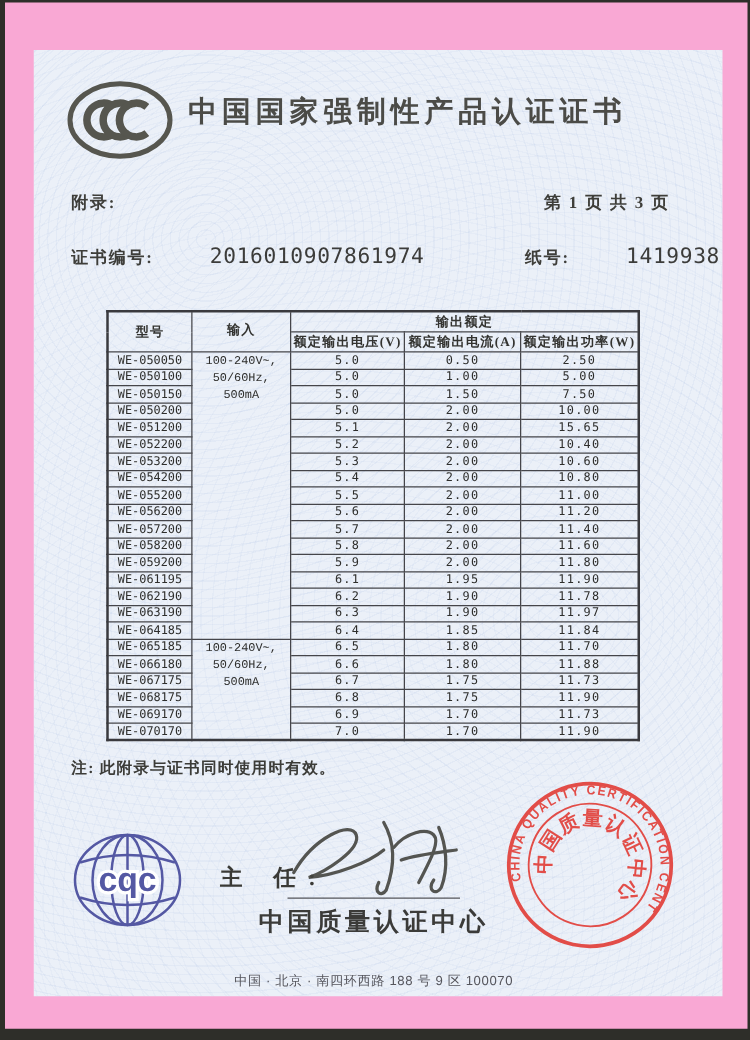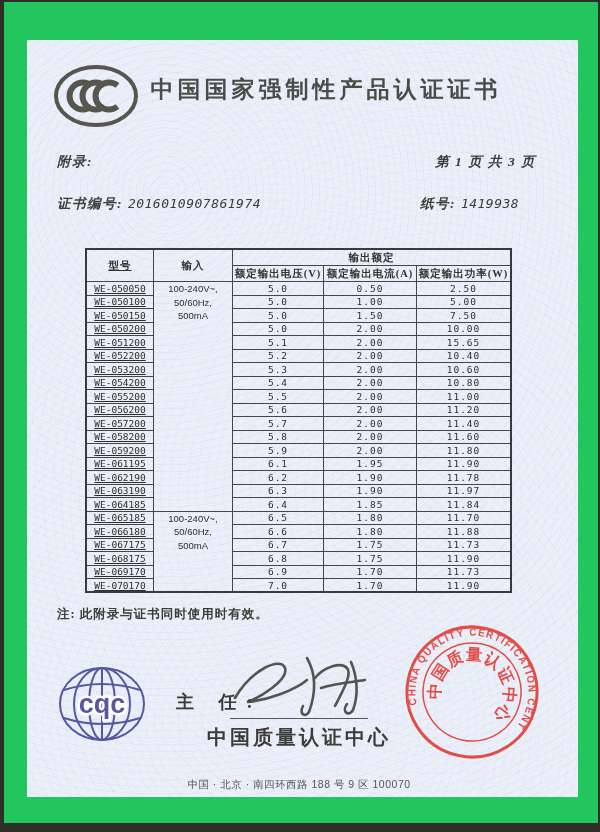--- a/index.html
+++ b/index.html
@@ -3,63 +3,63 @@
 <meta charset="utf-8">
 <style>
   html,body{margin:0;padding:0;}
   body{
     width:600px;height:832px;position:relative;overflow:hidden;
     background:#2e2e29;
     font-family:"Liberation Serif","DejaVu Serif",serif;
   }
   #page{
     position:absolute;left:4px;top:2px;right:2px;bottom:9px;
-    background:#22c55e;
+    background:#f9a8d4;
   }
   #panel{
     position:absolute;left:23px;top:38px;width:551px;height:757px;
     background-color:#ebf0f8;
     background-image:
       repeating-radial-gradient(circle at 25% 20%, rgba(150,175,220,.10) 0 1px, transparent 1px 7px),
       repeating-radial-gradient(circle at 75% 60%, rgba(150,175,220,.08) 0 1px, transparent 1px 9px),
       repeating-radial-gradient(circle at 45% 90%, rgba(150,175,220,.07) 0 1px, transparent 1px 8px);
   }
   .abs{position:absolute;}
 
   
   #ccc-logo{left:49px;top:62px;}
   #doc-title{
     left:0;top:72px;width:100%;text-align:center;
     font-family:"Liberation Sans","DejaVu Sans",sans-serif;
     font-weight:bold;font-size:23px;letter-spacing:4px;color:#4b4b47;
     padding-left:50px;box-sizing:border-box;
   }
-  .kai{color:#3e3e3a;font-size:13.5px;letter-spacing:1.5px;font-weight:bold;font-style:italic;}
+  .kai{color:#3e3e3a;font-size:13.5px;letter-spacing:1.5px;font-weight:bold;}
   #appendix-label{left:53px;top:151px;}
   #page-info{left:0;right:62px;top:151px;text-align:right;}
   #cert-row{left:53px;top:193px;}
   #paper-row{left:416px;top:193px;}
   .num{font-family:"DejaVu Sans Mono","Liberation Mono",monospace;font-weight:normal;
-       font-size:13px;color:#3c3c3a;letter-spacing:.5px;}
+       font-size:17px;color:#3c3c3a;letter-spacing:.5px;margin-left:40px;}
 
   
   #spec-table{
     left:81px;top:246px;border-collapse:collapse;table-layout:fixed;
     font-family:"Liberation Serif","DejaVu Serif",serif;color:#2e2e2c;
   }
   #spec-table, #spec-table td, #spec-table th{border:1px solid #45454a;}
   #spec-table{border:2px solid #3a3a3e;}
   #spec-table th{
     font-size:10.5px;font-weight:bold;letter-spacing:1px;
     height:15px;padding:0;color:#333330;
   }
   #spec-table td{padding:0;text-align:center;}
-  .c-model{width:66px;font-family:"DejaVu Sans Mono","Liberation Mono",monospace;font-size:9.5px;text-decoration:underline;}
+  .c-model{width:66px;font-family:"DejaVu Sans Mono","Liberation Mono",monospace;font-size:9.5px;}
   .c-input{width:78px;vertical-align:top;
-    font-family:Liberation Sans, sans-serif;font-size:9.5px;line-height:13.5px;padding-top:1px;margin-top:32px;}
+    font-family:Liberation Mono, monospace;font-size:9.5px;line-height:13.5px;padding-top:1px;margin-top:32px;}
   .c-v{width:90px;}.c-a{width:92px;margin-left:47px;}.c-w{width:93px;}
   .c-val{font-family:"DejaVu Sans Mono","Liberation Mono",monospace;font-size:9.5px;letter-spacing:1px;}
   #spec-table tbody tr{height:13.5px;}
 
   
   #note-text{left:53px;top:604px;font-size:12.5px;letter-spacing:1px;font-weight:bold;color:#3c3c38;}
 
   
   #cqc-logo{left:52px;top:662px;}
   #director-label{left:172px;top:688px;font-size:18px;letter-spacing:10px;font-weight:bold;color:#3a3a36;}

